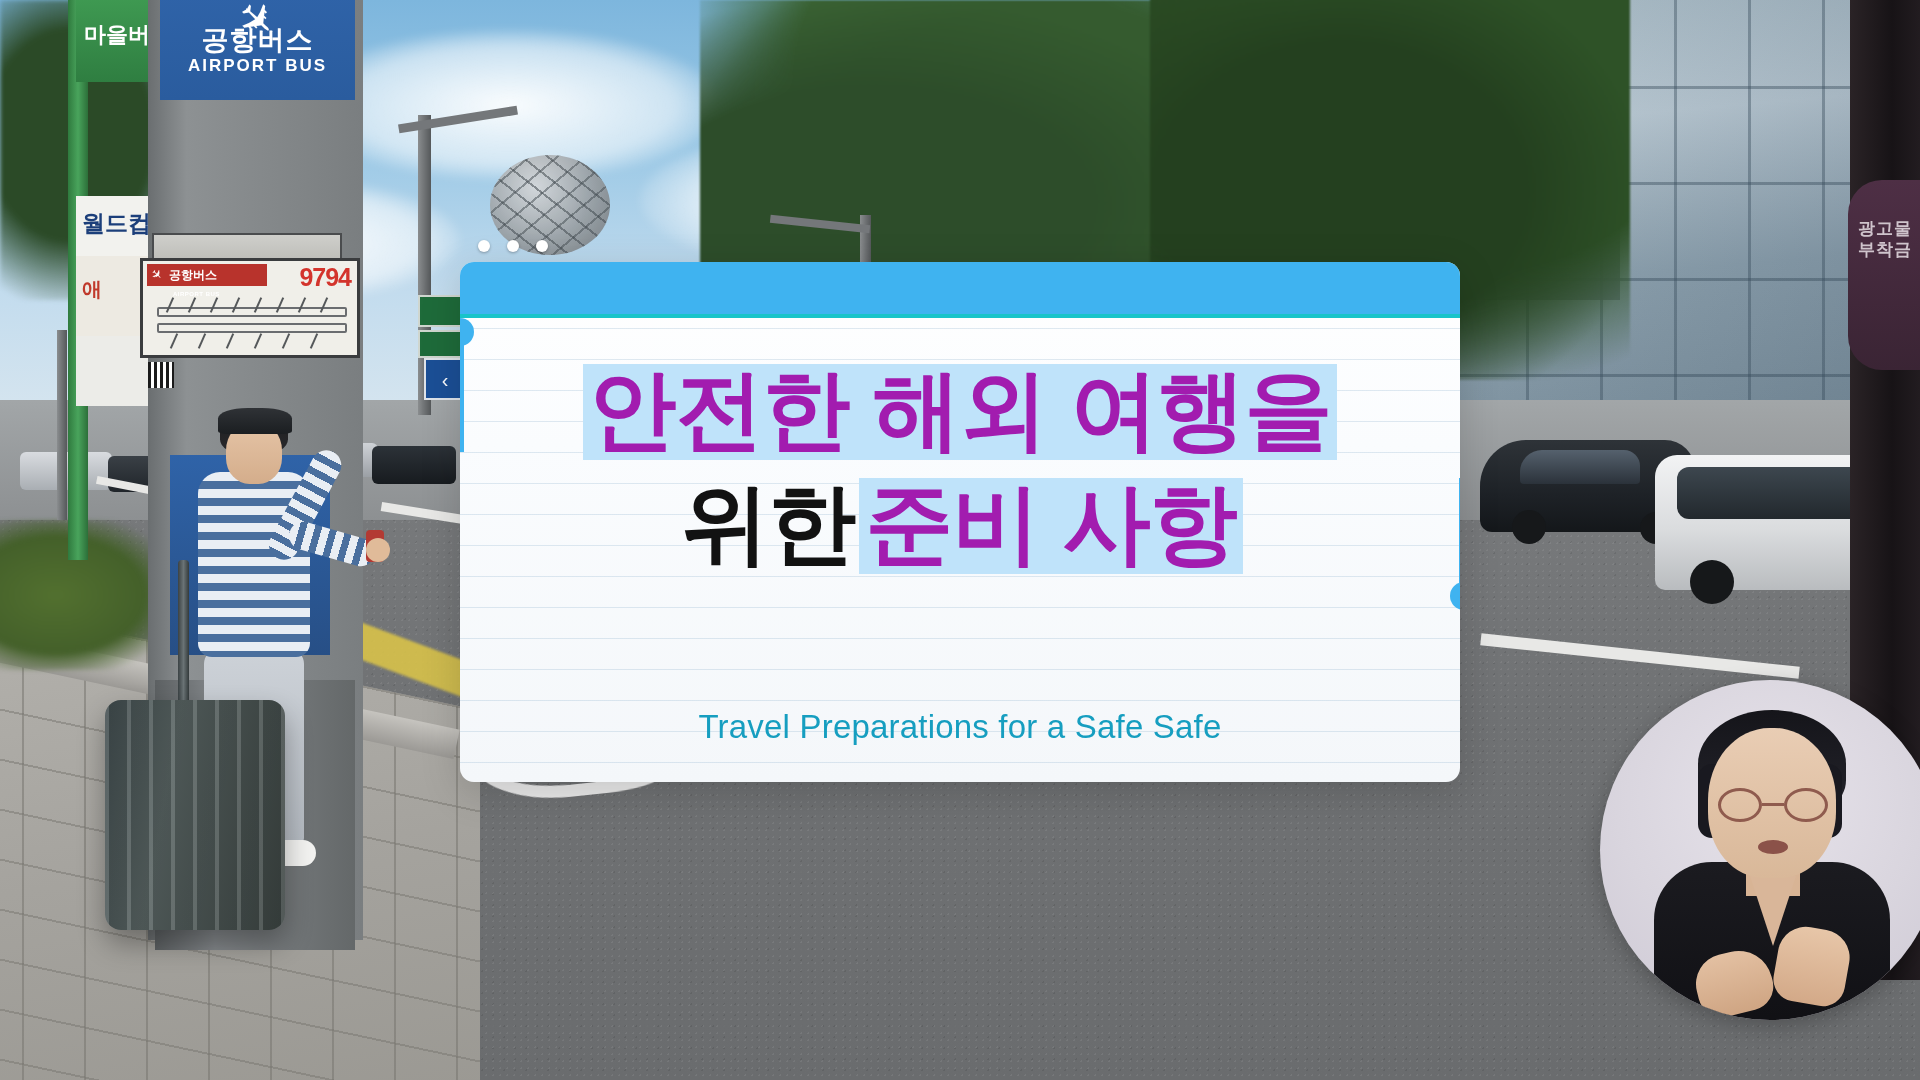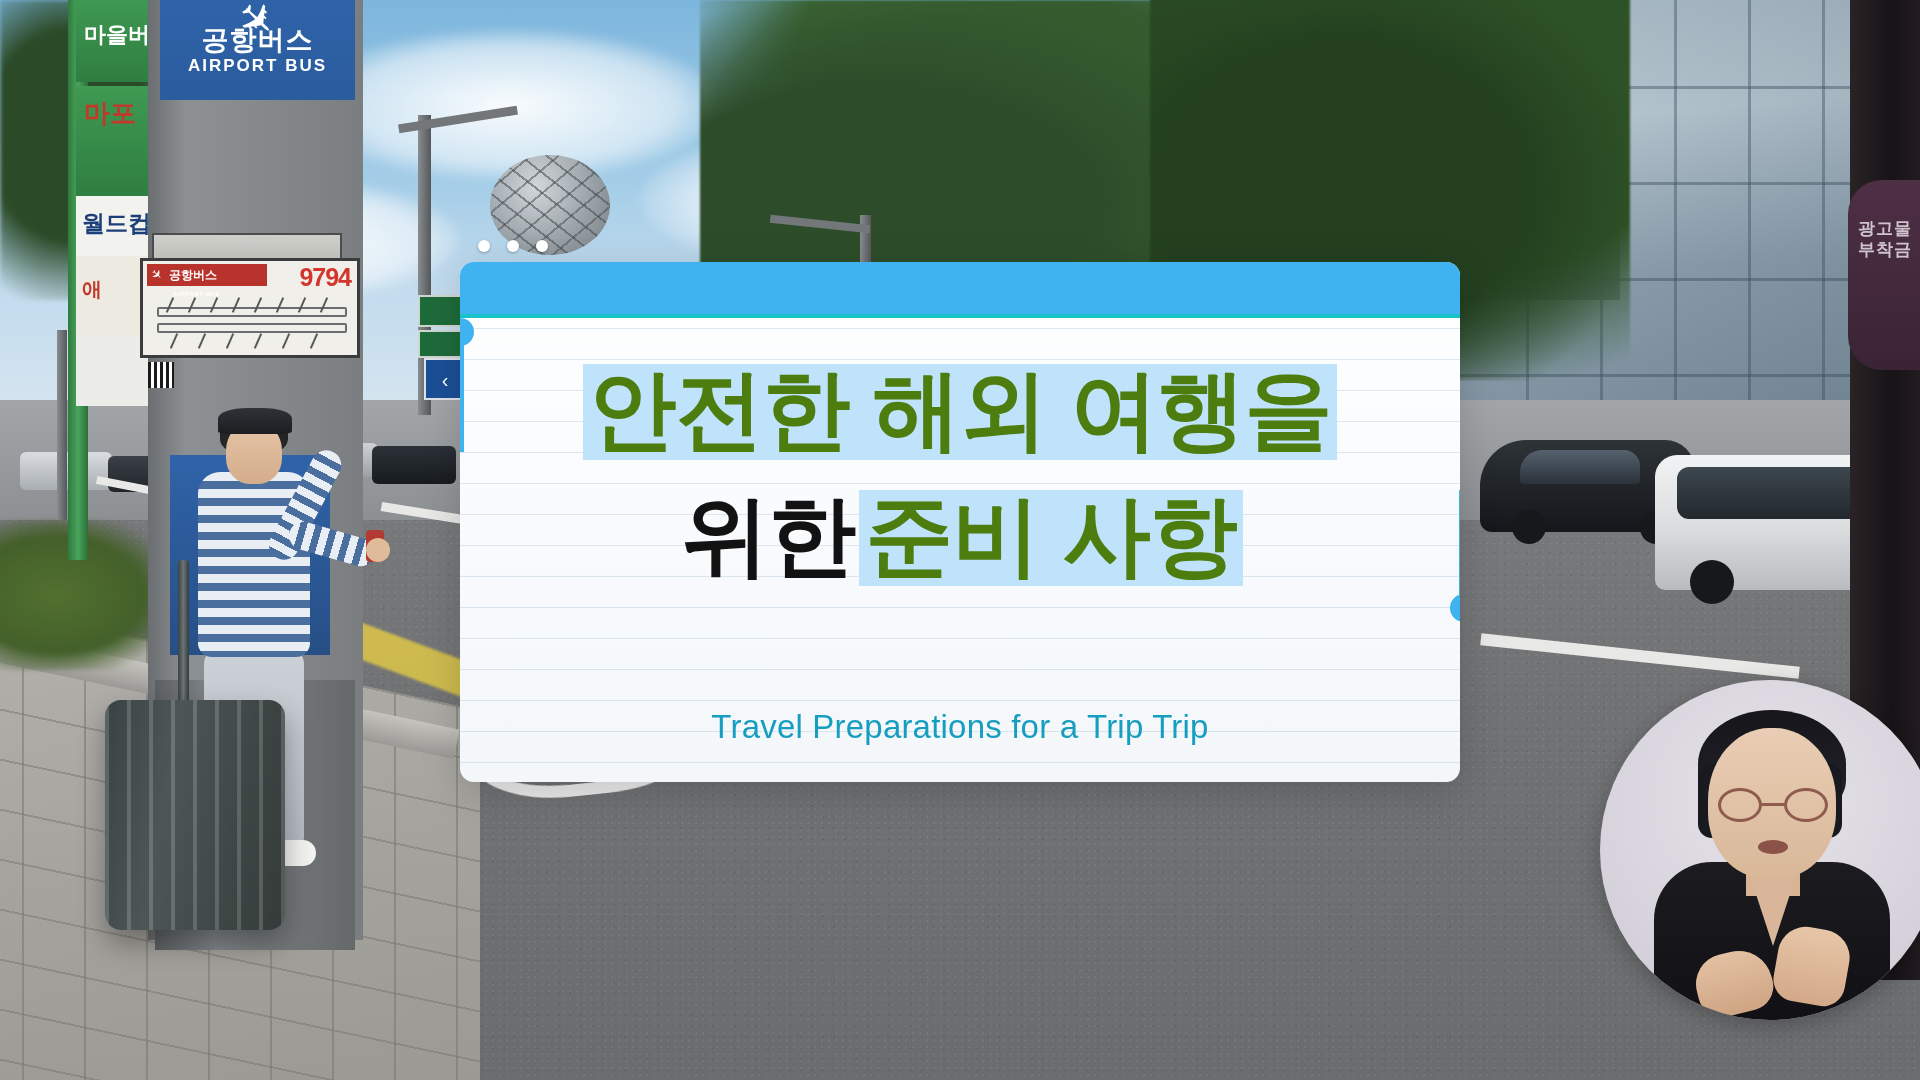--- a/index.html
+++ b/index.html
@@ -336,23 +336,23 @@
     position:absolute; left:0; top:0; right:0; height:52px;
     background:#3fb3f0;
   }
   .card-hdr-line{
     position:absolute; left:0; top:52px; right:0; height:4px; background:#18c4c9;
   }
 
   .title-wrap{ position:absolute; left:0; right:0; top:78px; text-align:center; }
   .tline{ position:relative; display:block; line-height:1.0; margin:0 auto; }
   .tline1{ margin-top:24px; }
-  .tline2{ margin-top:30px; }
+  .tline2{ margin-top:18px; }
   .hl{
-    display:inline-block; background:#bfe3fa; color:#4d7c0f;
+    display:inline-block; background:#bfe3fa; color:#a21caf;
     font-size:88px; font-weight:700; letter-spacing:-1px; padding:2px 6px 6px 6px;
   }
   .plain{
     display:inline-block; color:#121212; font-size:88px; font-weight:700; letter-spacing:-1px; padding:2px 4px 6px 4px;
   }
   .pin-tl{ position:absolute; left:-6px; top:-24px; width:10px; height:112px; background:#3fb3f0; }
   .pin-tl::before{ content:""; position:absolute; left:-8px; top:-22px; width:28px; height:28px; border-radius:50%; background:#3fb3f0; }
   .pin-br{ position:absolute; right:-8px; top:0px; width:9px; height:108px; background:#3fb3f0; }
   .pin-br::before{ content:""; position:absolute; left:-9px; bottom:-24px; width:28px; height:28px; border-radius:50%; background:#3fb3f0; }
 
@@ -451,23 +451,20 @@
     <div class="wheel w3"></div>
     <div class="wheel w4"></div>
     <div class="car car-white"></div>
     <div class="wheel w1"></div>
     <div class="wheel w2"></div>
 
     <div class="gpost"></div>
     <div class="gsign g1">
       <span class="t">마을버</span>
     </div>
-    <div class="gsign g2">
-      <span class="t">마포</span>
-    </div>
     <div class="gsign g3">
       <span class="t">월드컵</span>
     </div>
     <div class="gsign g4">
       <span class="t">애</span>
     </div>
     <div class="gsign g5"></div>
 
     <div class="stoppost"></div>
     <div class="sign-airport">
@@ -542,21 +539,21 @@
       <div class="tline tline1">
         <span class="hl">안전한 해외 여행을</span>
         <span class="pin-tl"></span>
       </div>
       <div class="tline tline2">
         <span class="plain">위한</span><span class="hl">준비 사항</span>
         <span class="pin-br"></span>
       </div>
     </div>
 
-    <div class="subtitle">Travel Preparations for a Trip Trip</div>
+    <div class="subtitle">Travel Preparations for a Safe Safe</div>
   </div>
 
   <div class="sli">
     <div class="sli-body"></div>
     <div class="sli-neck"></div>
     <div class="sli-vee"></div>
     <div class="sli-hair"></div>
     <div class="sli-hair2"></div>
     <div class="sli-hair3"></div>
     <div class="sli-head"></div>

